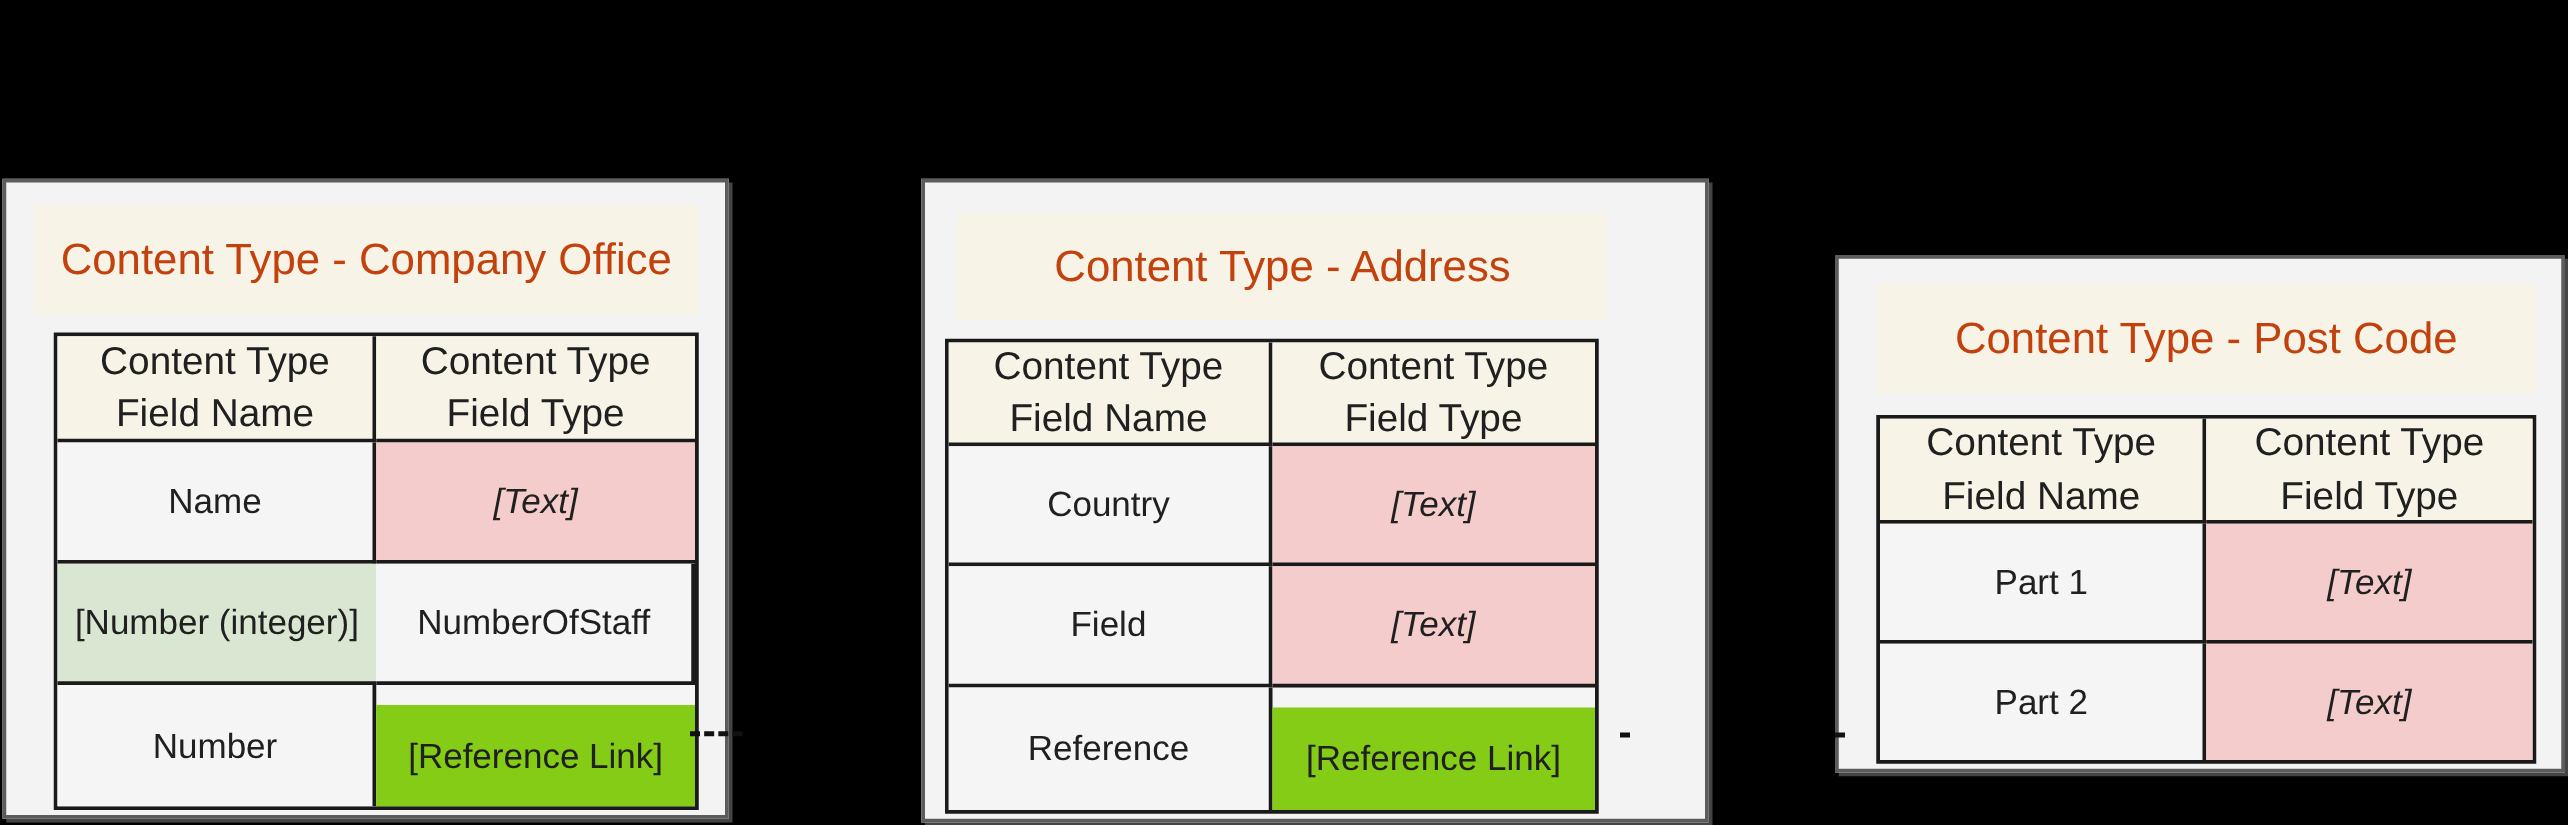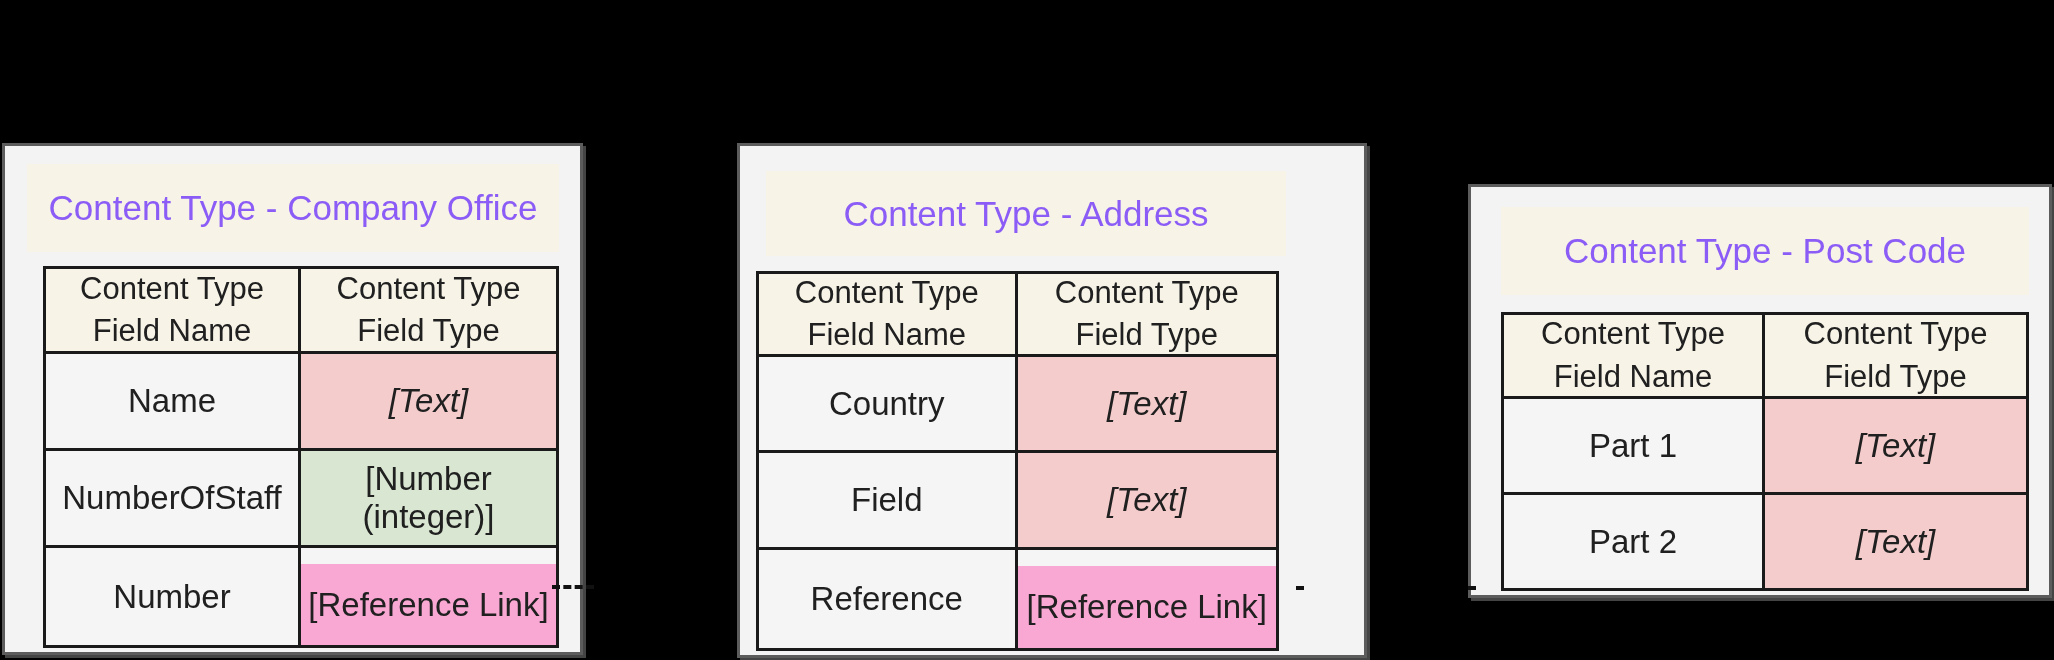--- a/index.html
+++ b/index.html
@@ -14,52 +14,52 @@
     position: absolute;
     background: #f3f3f3;
     border: 3px solid #5c5c5c;
     box-shadow: 3px 3px 0 rgba(150,150,150,0.45);
     box-sizing: border-box;
   }
   .band {
     position: absolute;
     background: #f7f3e7;
     display: flex; align-items: center; justify-content: center;
-    font-size: 35px; font-weight: 400; color: #8b5cf6;
+    font-size: 35px; font-weight: 400; color: #c2410c;
     white-space: nowrap;
   }
   .tbl {
     position: absolute;
     border: 3px solid #1a1a1a;
     box-sizing: border-box;
     display: grid;
     grid-template-columns: 1fr 1fr;
     background: #f5f5f5;
   }
   .cell {
     display: flex; align-items: center; justify-content: center;
     border-right: 3px solid #1a1a1a;
     border-bottom: 3px solid #1a1a1a;
-    font-size: 33px;
+    font-size: 28px;
     text-align: center;
     box-sizing: border-box;
     background: #f5f5f5;
   }
   .cell.hdr {
     background: #f7f3e7;
     font-weight: 400;
     font-size: 31px;
     line-height: 1.36;
     white-space: pre-line;
   }
   .cell.last-col { border-right: none; }
   .cell.last-row { border-bottom: none; }
   .cell.red   { background: #f4cccc; font-style: italic; }
   .cell.green { background: #d9e7d2; }
-  .cell.blue  { background: #f9a8d4; margin-top: 16px; }
+  .cell.blue  { background: #84cc16; margin-top: 16px; }
   .dash-stub {
     position: absolute;
     border-top: 4px dashed #111111;
     height: 0;
   }
   .dash-nub {
     position: absolute;
     height: 4px; background: #111111;
   }
 </style>
@@ -68,22 +68,22 @@
 
 <div class="ct-box" style="left:2px; top:143px; width:581px; height:512px;">
   <div class="band" style="left:22px; top:18px; width:532px; height:88px;">Content Type - Company Office</div>
   <div class="tbl" style="left:38px; top:120px; width:516px; height:382px; grid-template-rows:85px 97px 97px 1fr;">
     <div class="cell hdr">Content Type
 Field Name</div>
     <div class="cell hdr last-col">Content Type
 Field Type</div>
     <div class="cell">Name</div>
     <div class="cell last-col red">[Text]</div>
+    <div class="cell last-col green">[Number (integer)]</div>
     <div class="cell">NumberOfStaff</div>
-    <div class="cell last-col green">[Number (integer)]</div>
     <div class="cell last-row">Number</div>
     <div class="cell last-col last-row blue">[Reference Link]</div>
   </div>
 </div>
 
 <div class="ct-box" style="left:737px; top:143px; width:630px; height:515px;">
   <div class="band" style="left:26px; top:25px; width:520px; height:85px;">Content Type - Address</div>
   <div class="tbl" style="left:16px; top:125px; width:523px; height:380px; grid-template-rows:83px 96px 97px 1fr;">
     <div class="cell hdr">Content Type
 Field Name</div>
@@ -91,21 +91,21 @@
 Field Type</div>
     <div class="cell">Country</div>
     <div class="cell last-col red">[Text]</div>
     <div class="cell">Field</div>
     <div class="cell last-col red">[Text]</div>
     <div class="cell last-row">Reference</div>
     <div class="cell last-col last-row blue">[Reference Link]</div>
   </div>
 </div>
 
-<div class="ct-box" style="left:1468px; top:184px; width:584px; height:414px;padding-left:28px;">
+<div class="ct-box" style="left:1468px; top:204px; width:584px; height:414px;padding-left:28px;">
   <div class="band" style="left:30px; top:20px; width:528px; height:88px;">Content Type - Post Code</div>
   <div class="tbl" style="left:30px; top:125px; width:528px; height:279px; grid-template-rows:84px 96px 1fr;">
     <div class="cell hdr">Content Type
 Field Name</div>
     <div class="cell hdr last-col">Content Type
 Field Type</div>
     <div class="cell">Part 1</div>
     <div class="cell last-col red">[Text]</div>
     <div class="cell last-row">Part 2</div>
     <div class="cell last-col last-row red">[Text]</div>

